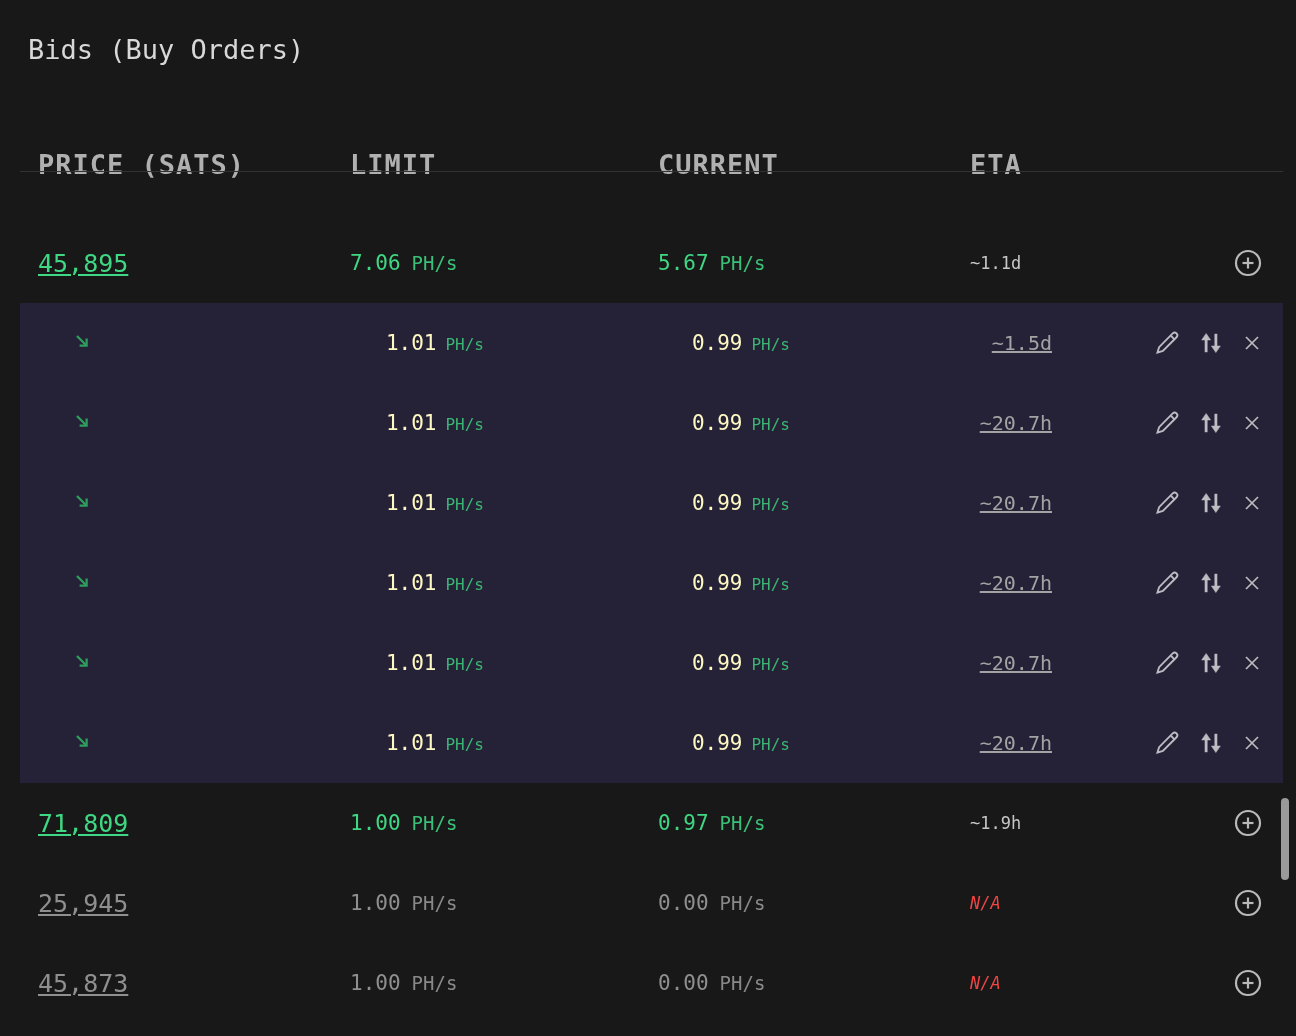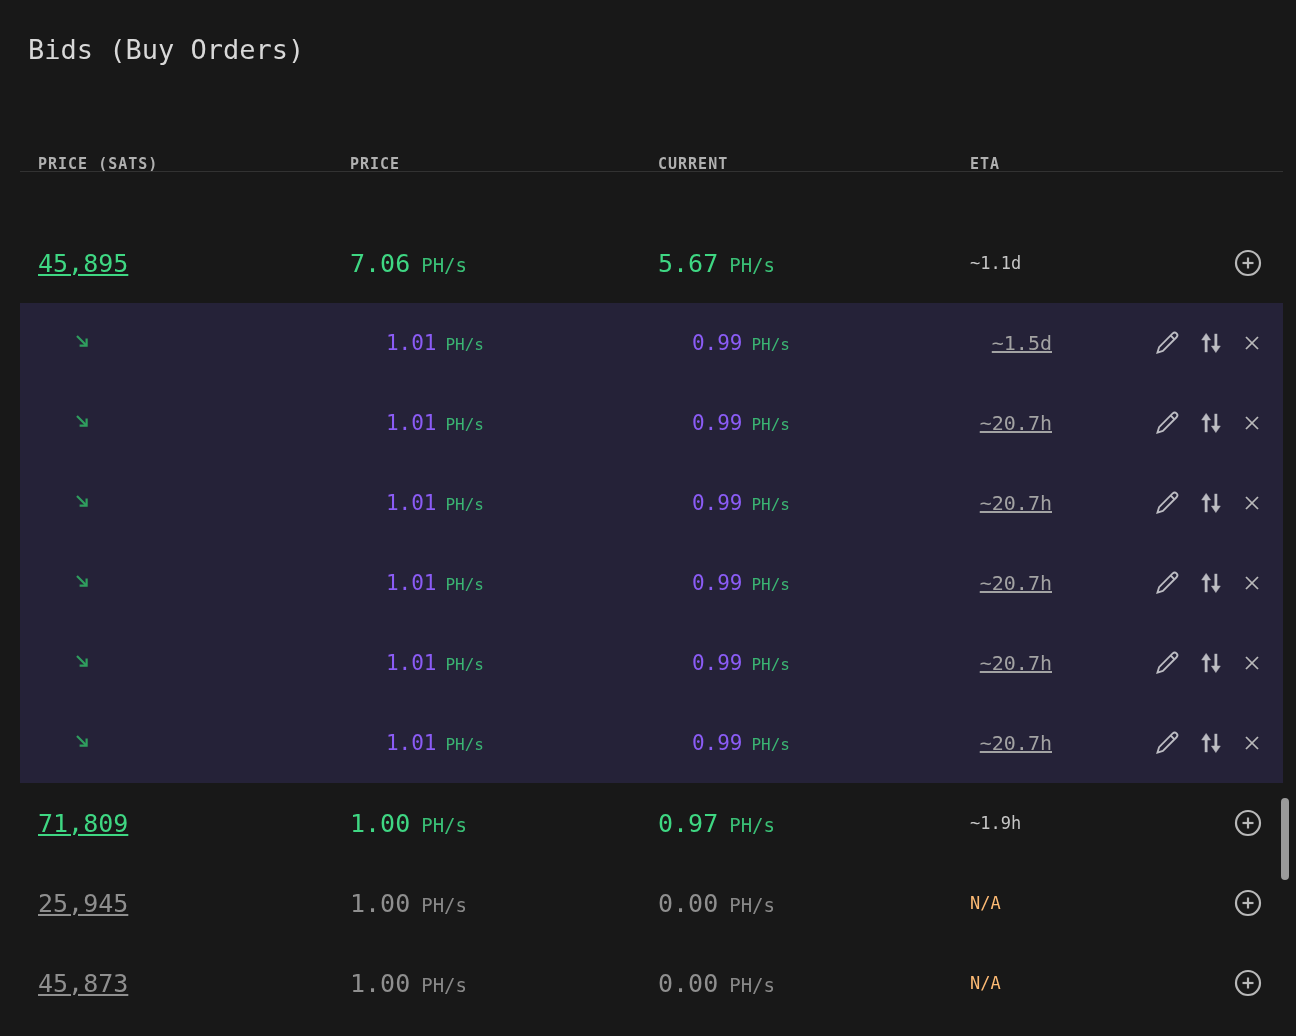--- a/index.html
+++ b/index.html
@@ -20,53 +20,53 @@
     position:absolute; top:112px; left:0; width:1296px; height:30px;
   }
   .row {
     display:grid;
     grid-template-columns:312px 134px 174px 132px 180px 82px 1fr;
     align-items:center;
     padding:0 34px 0 38px;
     height:80px;
   }
   .header-row .hcell {
-    font-size:15px; font-weight:bold; letter-spacing:1px; color:#b0b0b0;
+    font-size:27px; font-weight:bold; letter-spacing:1px; color:#b0b0b0;
   }
   .c-price   { grid-column:1; }
   .c-limit   { grid-column:2; }
   .c-current { grid-column:4; }
   .c-eta     { grid-column:6; }
   .c-actions { grid-column:7; display:flex; justify-content:flex-end; align-items:center; gap:18px; }
   .divider {
     position:absolute; top:159px; left:20px; width:1263px; height:1px;
     background:#323232;
   }
   .table-body { position:absolute; top:211px; left:0; width:1296px; }
 
   
   .main-row { cursor:pointer; }
   .main-row .c-price { font-size:25px; color:#3fd783;text-decoration:underline; }
-  .main-row .num  { font-size:25px; color:#3fd783; }
+  .main-row .num  { font-size:21px; color:#3fd783; }
   .main-row .unit { font-size:19px; color:#3fd783; opacity:.88; margin-left:11px; }
   .main-row .c-eta { font-size:17px; color:#c6c6c6; }
   .main-row.inactive .c-price,
   .main-row.inactive .num { color:#8f8f8f; }
   .main-row.inactive .unit { color:#8f8f8f; opacity:.95; }
-  .main-row.inactive .c-eta { color:#fdba74; }
+  .main-row.inactive .c-eta { color:#ef4444;font-style:italic; }
 
   
   .expanded-group {
     margin-left:20px; width:1263px;
     background:#252238;
   }
   .sub-row { padding:0 21px 0 18px; }
   .sub-row .c-price { padding-left:36px; }
   .sub-row .c-limit, .sub-row .c-current, .sub-row .c-eta { text-align:right; }
-  .sub-row .num  { font-size:21px; color:#8b5cf6; }
+  .sub-row .num  { font-size:21px; color:#fef9c3; }
   .sub-row .unit { font-size:16px; color:#3bb573; margin-left:9px; }
   .sub-row .c-eta { font-size:20px; color:#a3a3a3;text-decoration:underline; }
 
   .icon-btn { display:inline-flex; align-items:center; justify-content:center; cursor:pointer; }
   .icon-btn svg { display:block; }
 
   .scrollbar-thumb {
     position:absolute; left:1281px; top:786px;
     width:8px; height:82px; border-radius:4px;
     background:#9a9a9a;
@@ -74,21 +74,21 @@
 </style>
 </head>
 <body>
 
 <div class="page">
 
   <div class="page-title">Bids (Buy Orders)</div>
 
   <div class="header-row row">
     <div class="hcell c-price">PRICE (SATS)</div>
-    <div class="hcell c-limit">PRICE</div>
+    <div class="hcell c-limit">LIMIT</div>
     <div class="hcell c-current">CURRENT</div>
     <div class="hcell c-eta">ETA</div>
   </div>
 
   <div class="divider"></div>
 
   <div class="table-body">
   <div class="row main-row active">
     <div class="cell c-price">45,895</div>
     <div class="cell c-limit"><span class="num">7.06</span><span class="unit">PH/s</span></div>

